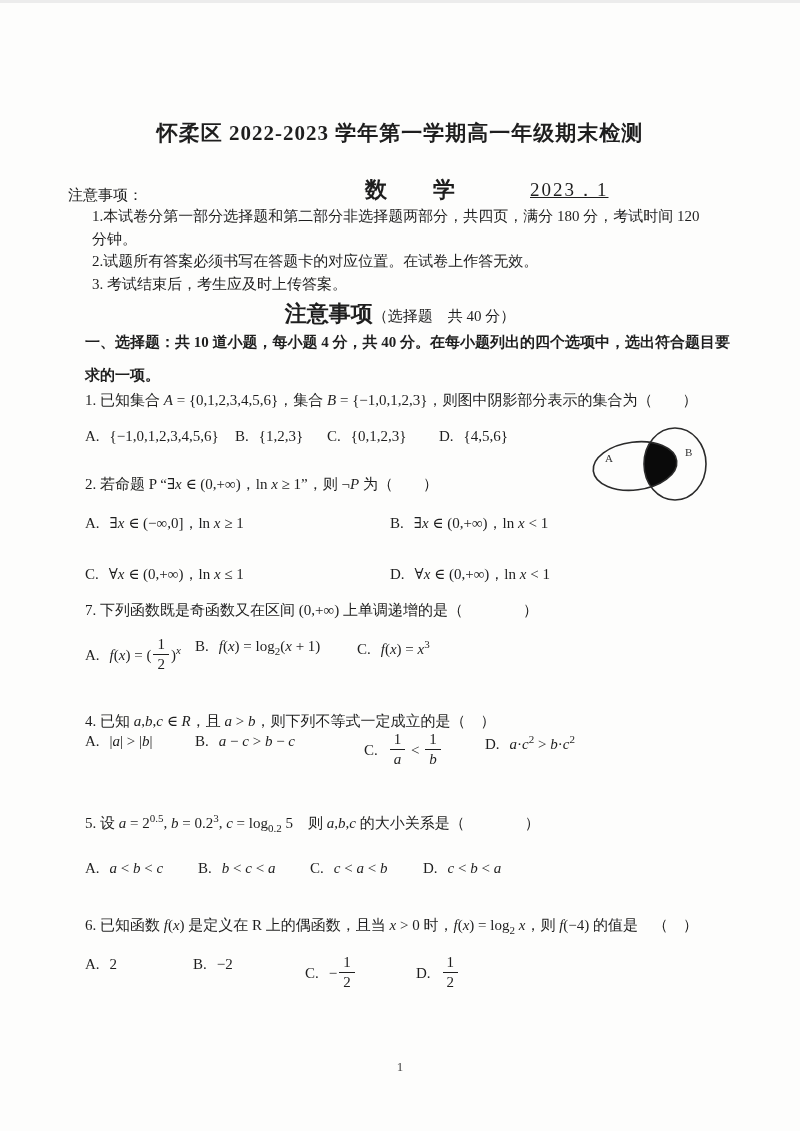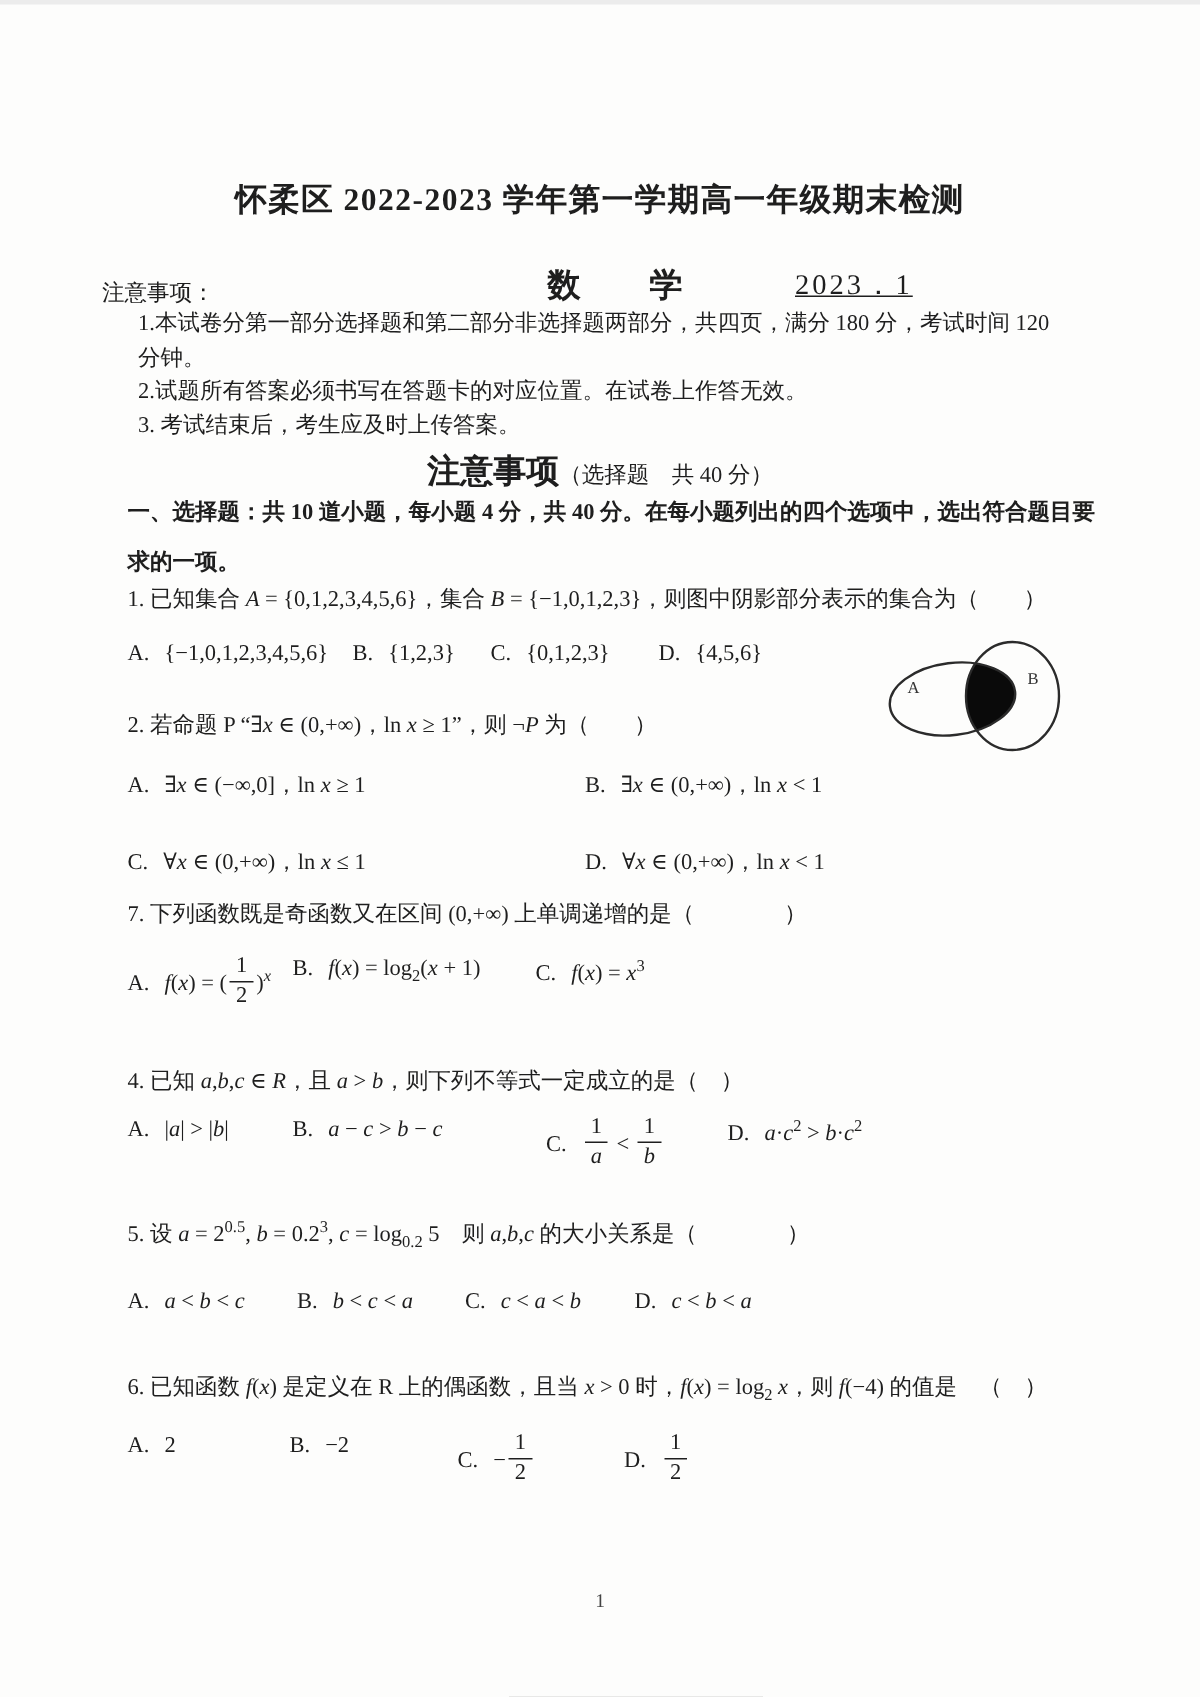--- a/index.html
+++ b/index.html
@@ -105,21 +105,21 @@
               <span class="num">1</span>
               <span class="den">2</span>
             </span>)<sup><i>x</i></sup></span></span>
       <span class="opt" style="width:162px"><span class="olabel">B.</span><span class="otext"><i>f</i>(<i>x</i>) = log<sub>2</sub>(<i>x</i> + 1)</span></span>
       <span class="opt" style="width:103px"><span class="olabel">C.</span><span class="otext"><i>f</i>(<i>x</i>) = <i>x</i><sup>3</sup></span></span>
     </div>
   </div>
 
   <div class="q" style="top:709px">
     <div class="stem">4. 已知 <i>a</i>,<i>b</i>,<i>c</i> ∈ <i>R</i>，且 <i>a</i> &gt; <i>b</i>，则下列不等式一定成立的是（　）</div>
-    <div class="opts" style="margin-top:12px">
+    <div class="opts" style="">
       <span class="opt" style="width:110px"><span class="olabel">A.</span><span class="otext">|<i>a</i>| &gt; |<i>b</i>|</span></span>
       <span class="opt" style="width:169px"><span class="olabel">B.</span><span class="otext"><i>a</i> − <i>c</i> &gt; <i>b</i> − <i>c</i></span></span>
       <span class="opt" style="width:121px"><span class="olabel">C.</span><span class="otext"><span class="frac">
               <span class="num">1</span>
               <span class="den"><i>a</i></span>
             </span> &lt; <span class="frac">
               <span class="num">1</span>
               <span class="den"><i>b</i></span>
             </span></span></span>
       <span class="opt last"><span class="olabel">D.</span><span class="otext"><i>a</i>·<i>c</i><sup>2</sup> &gt; <i>b</i>·<i>c</i><sup>2</sup></span></span>

